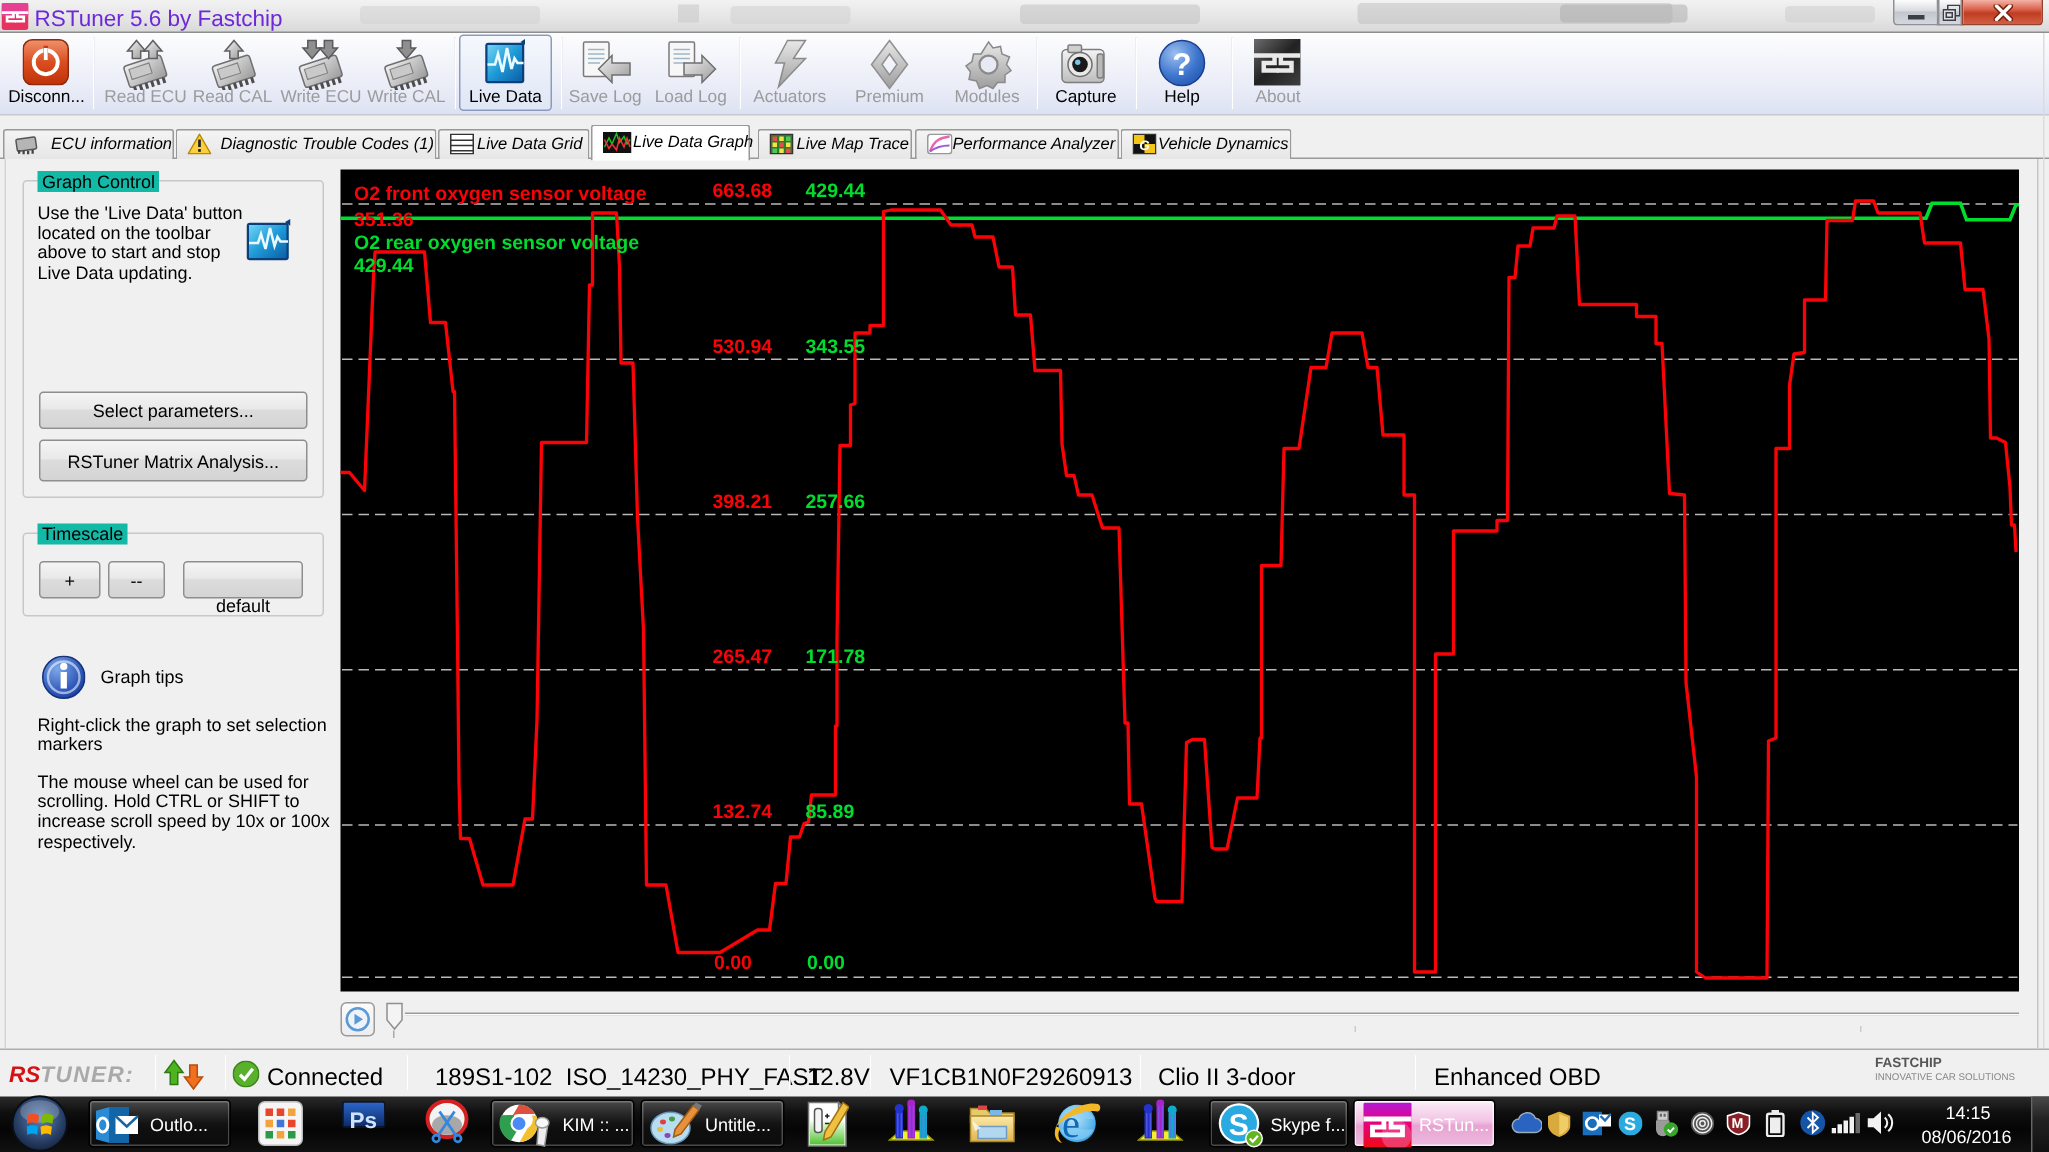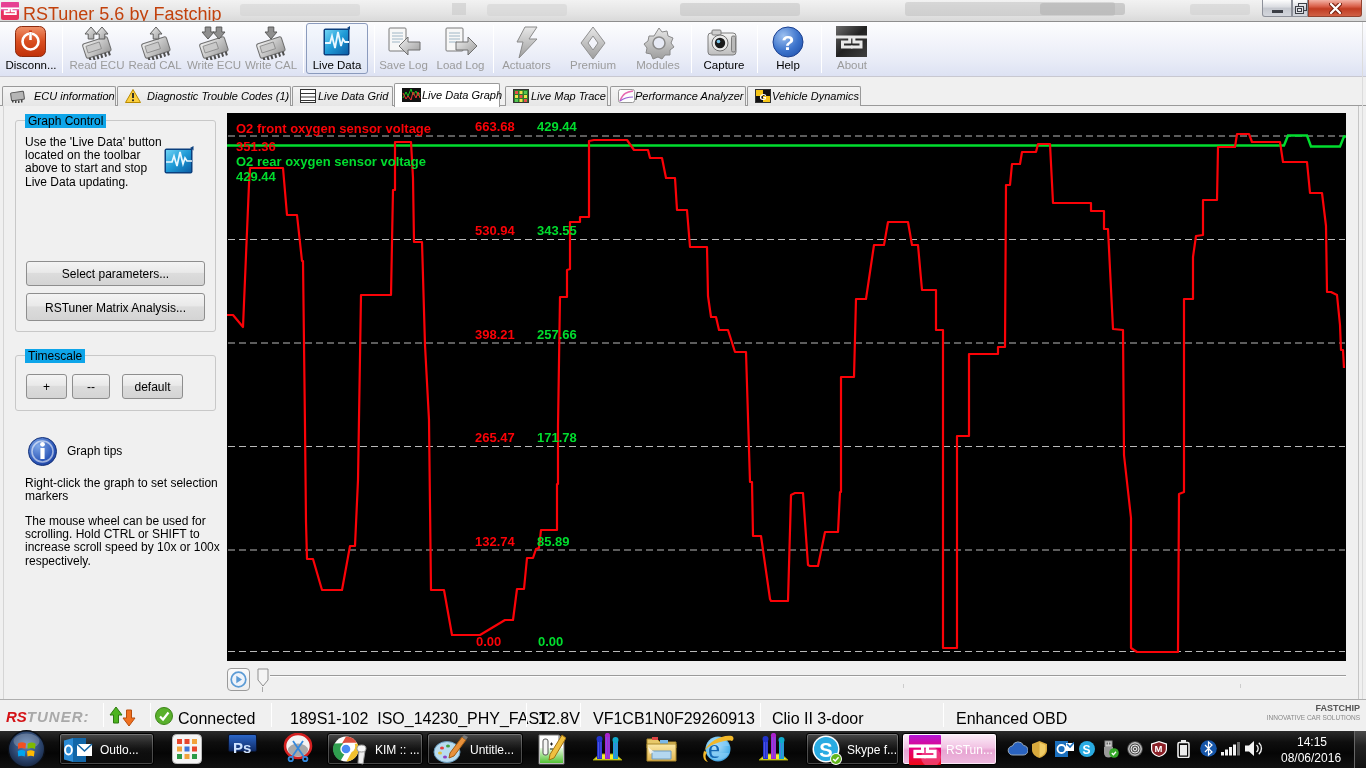--- a/index.html
+++ b/index.html
@@ -3,21 +3,21 @@
 <meta charset="utf-8">
 <style>
 * { margin:0; padding:0; box-sizing:border-box; }
 html,body { width:1366px; height:768px; overflow:hidden; background:#f0f0f0;
   font-family:"Liberation Sans", sans-serif; }
 #page { position:relative; width:1366px; height:768px; }
 .abs { position:absolute; }
 
 #titlebar { left:0; top:0; width:1366px; height:22px;
   background:linear-gradient(#f2f2f2,#e4e4e4 60%,#d8d8d8); }
-#titletxt { left:23px; top:4px; font-size:18px; color:#c2410c; }
+#titletxt { left:23px; top:4px; font-size:15px; color:#6d28d9; }
 .winbtn { top:0; height:17px; border:1px solid #8d9099; border-top:none;
   background:linear-gradient(#fdfdfd,#d9dbe0 45%,#c3c6cd 50%,#d4d7dd);
   color:#444; text-align:center; }
 
 #toolbar { left:0; top:22px; width:1366px; height:55px;
   background:linear-gradient(#fdfdfe,#e9ecf7 70%,#dde2f3);
   border-bottom:1px solid #c8c8d0; }
 .tbsep { top:25px; width:1px; height:48px; background:#b9bdd0; border-right:1px solid #fff; }
 .tblab { top:59px; font-size:11.5px; text-align:center; color:#000; white-space:nowrap; }
 .dis { color:#9b9b9b; }
@@ -25,21 +25,21 @@
 #tabbar { left:0; top:83px; width:1366px; height:23px; background:#f0f0f0; }
 #tabline { left:0; top:105px; width:1366px; height:1px; background:#9a9a9a; }
 .tab { top:86px; height:20px; background:linear-gradient(#f4f4f4,#e6e6e6);
   border:1px solid #999; border-bottom:none; border-radius:2px 2px 0 0;
   font-size:11px; color:#000; white-space:nowrap;font-style:italic; }
 .tab .ticon { position:absolute; left:7px; top:2px; }
 #tabsel { top:83px; height:24px; background:#fff; z-index:3; }
 
 #content { left:0; top:106px; width:1366px; height:593px; background:#f0f0f0; }
 .gbox { border:1px solid #c8c8c8; border-radius:3px; }
-.gboxlab { position:absolute; top:-7px; left:9px; background:#0ea5e9; padding:0 3px; font-size:12px; }
+.gboxlab { position:absolute; top:-7px; left:9px; background:#14b8a6; padding:0 3px; font-size:12px; }
 .ptext { font-size:12px; color:#000; line-height:13.2px; }
 .btn { border:1px solid #8e8e8e; border-radius:3px;
   background:linear-gradient(#f4f4f4,#e9e9e9 45%,#dcdcdc 50%,#d4d4d4);
   font-size:12px; color:#000; text-align:center; }
 
 #statusbar { left:0; top:699px; width:1366px; height:32px; background:#f0f0f0;
   border-top:1px solid #aeaeae; }
 .stsep { top:703px; width:1px; height:24px; background:#cfcfcf; border-right:1px solid #fff; }
 .sttxt { top:710px; font-size:16px; color:#000; white-space:nowrap; }
 #taskbar { left:0; top:731px; width:1366px; height:37px;
@@ -356,21 +356,21 @@
     <path d="M2 16 h6 l2 -6 3 10 3 -14 3 12 2 -6 2 3 h5" fill="none" stroke="#eaf8ff" stroke-width="1.7"></path>
     <path d="M26 2 l3.5 -2 v4.5 z" fill="#0a3f7e"></path>
   </svg>
   <div class="abs btn" style="left:26px;top:261px;width:179px;height:25px;padding-top:5px">Select parameters...</div>
   <div class="abs btn" style="left:26px;top:293px;width:179px;height:28px;padding-top:7px">RSTuner Matrix Analysis...</div>
   <div class="abs gbox" style="left:15px;top:355px;width:201px;height:56px">
     <div class="gboxlab">Timescale</div>
   </div>
   <div class="abs btn" style="left:26px;top:374px;width:41px;height:25px;padding-top:5px">+</div>
   <div class="abs btn" style="left:72px;top:374px;width:38px;height:25px;padding-top:5px">--</div>
-  <div class="abs btn" style="left:122px;top:374px;width:61px;height:25px;padding-top:5px">default</div>
+  <div class="abs btn" style="left:122px;top:374px;width:80px;height:25px;padding-top:22px">default</div>
   <svg class="abs" style="left:28px;top:437px" width="29" height="29" viewBox="0 0 29 29">
     <circle cx="14.5" cy="14.5" r="14" fill="url(#ginfo)" stroke="#16337a"></circle>
     <circle cx="14.5" cy="14.5" r="10.5" fill="none" stroke="#ffffff" stroke-opacity=".55" stroke-width="1.6"></circle>
     <rect x="12.4" y="11" width="4.2" height="11" fill="#fff"></rect>
     <circle cx="14.5" cy="7.3" r="2.4" fill="#fff"></circle>
     <defs>
         <radialGradient id="ginfo" cx=".35" cy=".3" r=".95">
       <stop offset="0" stop-color="#7fa8e8"></stop>
           <stop offset=".6" stop-color="#2b56b8"></stop>
           <stop offset="1" stop-color="#132f86"></stop>
@@ -450,21 +450,21 @@
   <div class="abs stsep" style="left:271px"></div>
   <div class="abs sttxt" style="left:290px">189S1-102&nbsp;&nbsp;ISO_14230_PHY_FAST</div>
   <div class="abs stsep" style="left:526px"></div>
   <div class="abs sttxt" style="left:538px">12.8V</div>
   <div class="abs stsep" style="left:580px"></div>
   <div class="abs sttxt" style="left:593px">VF1CB1N0F29260913</div>
   <div class="abs stsep" style="left:760px"></div>
   <div class="abs sttxt" style="left:772px">Clio II 3-door</div>
   <div class="abs stsep" style="left:943px"></div>
   <div class="abs sttxt" style="left:956px">Enhanced OBD</div>
-  <div class="abs" style="left:1250px;top:704px;width:110px;text-align:right;font-size:9px;font-weight:bold;color:#555;line-height:9px">FASTCHIP<br><span style="font-size:6.5px;font-weight:normal;color:#888">INNOVATIVE CAR SOLUTIONS</span></div>
+  <div class="abs" style="left:1250px;top:704px;width:110px;text-align:left;font-size:9px;font-weight:bold;color:#555;line-height:9px">FASTCHIP<br><span style="font-size:6.5px;font-weight:normal;color:#888">INNOVATIVE CAR SOLUTIONS</span></div>
   <div class="abs" id="taskbar"></div>
 
   <svg class="abs" style="left:7px;top:730px" width="39" height="38" viewBox="0 0 39 38">
     <circle cx="19.5" cy="19" r="18.2" fill="url(#gorb)" stroke="#0b0e14" stroke-width="1.4"></circle>
     <ellipse cx="19.5" cy="11" rx="13" ry="7.5" fill="#ffffff" opacity=".22"></ellipse>
     <g>
       <path d="M11 13.5 q4 -2.5 8 0 l-0.6 5.6 q-3.6 -2 -7.4 0 z" fill="#f25022"></path>
       <path d="M20.6 13.7 q4 -2.5 8 0 l-0.6 5.4 q-3.6 -2 -7.4 0 z" fill="#7fba00"></path>
       <path d="M10.8 21 q3.8 -2 7.5 0 l-0.5 5.6 q-3.3 -1.8 -6.6 0 z" fill="#00a4ef"></path>
       <path d="M20 21.2 q3.7 -2 7.6 0 l-0.7 5.4 q-3.2 -1.8 -6.4 0 z" fill="#ffb900"></path>

